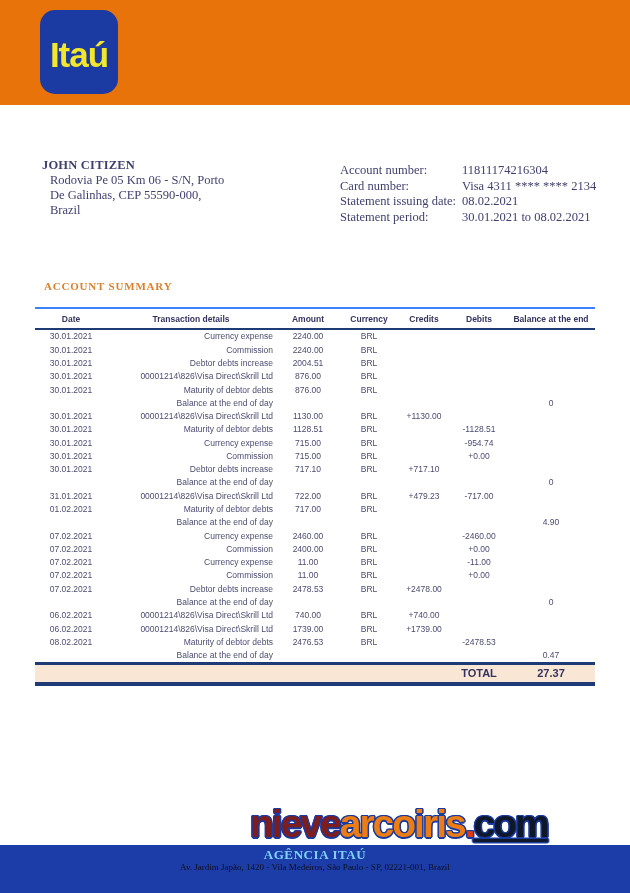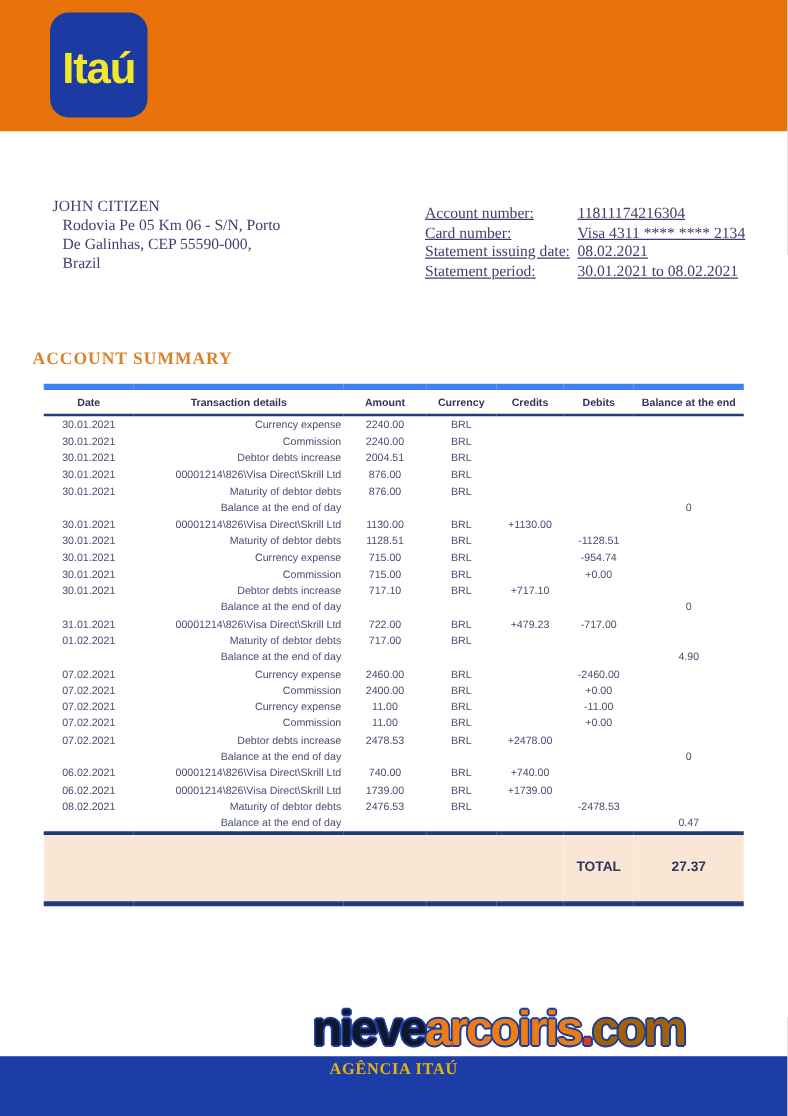--- a/index.html
+++ b/index.html
@@ -16,72 +16,72 @@
     background:#1b3ba3; border-radius:15px;
     display:flex; align-items:center; justify-content:center;
   }
   .logo-text {
     font-family:"Liberation Sans", sans-serif; font-weight:bold;
     color:#f2e72b; font-size:35px; letter-spacing:-1px; padding-top:6px;
   }
 
   
   .customer { position:absolute; left:42px; top:158px; color:#3f3f6e; font-size:12.5px; line-height:15px; width:260px; }
-  .customer-name { font-weight:normal; letter-spacing:0.2px; }
+  .customer-name { font-weight:bold; letter-spacing:0.2px; }
   .customer-addr { padding-left:8px; }
-  .account-info { position:absolute; left:340px; top:163px; color:#3f3f6e; font-size:12.5px; line-height:15.5px;text-decoration:underline; }
+  .account-info { position:absolute; left:340px; top:163px; color:#3f3f6e; font-size:12.5px; line-height:15.5px; }
   .ai-row { display:flex; }
   .ai-label { width:122px; }
   .ai-value { }
 
   
   .summary-title {
-    position:absolute; left:26px; top:280px;
-    color:#d9822e; font-weight:bold; font-size:14px; letter-spacing:0.8px;
+    position:absolute; left:44px; top:280px;
+    color:#d9822e; font-weight:bold; font-size:11px; letter-spacing:0.8px;
   }
 
   
   .table-wrap { position:absolute; left:35px; top:307px; width:560px; }
   table { width:100%; border-collapse:collapse; table-layout:fixed;
           font-family:"Liberation Sans", sans-serif; color:#4c4c72; }
-  thead tr { border-top:5px solid #3b82f6; border-bottom:2px solid #1f3b75; }
+  thead tr { border-top:2px solid #3b82f6; border-bottom:2px solid #1f3b75; }
   th { font-size:8.5px; font-weight:bold; color:#33335f; padding:5px 2px 4px; text-align:center; }
   td { font-size:8.5px; line-height:8.5px; padding:2.4px 2px; text-align:center;
        white-space:nowrap; overflow:hidden; }
   .col-date    { width:72px; }
   .col-details { width:168px; }
   .col-amount  { width:66px; }
   .col-curr    { width:56px; }
   .col-credits { width:54px; }
   .col-debits  { width:56px; }
   .col-balance { width:88px; }
   td.c-details { text-align:right; padding-left:10px; }
   tr.total-row { background:#fae6d4; border-top:3px solid #1f3b75; border-bottom:4px solid #1f3b75; }
-  tr.total-row td { font-size:11px; line-height:11px; font-weight:bold; color:#33335f; padding:21px 2px; }
+  tr.total-row td { font-size:11px; line-height:11px; font-weight:bold; color:#33335f; padding:3px 2px; }
 
   
   .watermark {
     position:absolute; left:250px; top:802px; z-index:5;
     font-family:"Liberation Sans", sans-serif; font-weight:bold;
     font-size:39px; letter-spacing:-2px; white-space:nowrap;
   }
   .watermark span {
     text-shadow:
       1.5px 0 0 #1a3a9e, -1.5px 0 0 #1a3a9e,
       0 1.5px 0 #1a3a9e, 0 -1.5px 0 #1a3a9e,
       1px 1px 0 #1a3a9e, -1px -1px 0 #1a3a9e,
       1px -1px 0 #1a3a9e, -1px 1px 0 #1a3a9e;
   }
 
   
   .footer-bar {
     position:absolute; left:0; bottom:0; width:630px; height:48px;
     background:#1c3ca8; text-align:center; z-index:4;
   }
-  .agency-name { font-weight:bold; font-size:13px; line-height:15px; color:#eab308; letter-spacing:0.6px; margin-top:2px; }
+  .agency-name { font-weight:bold; font-size:13px; line-height:15px; color:#7dd3fc; letter-spacing:0.6px; margin-top:2px; }
   .agency-address { font-size:9px; line-height:10.5px; color:#101020; }
   .agency-phone { font-size:9px; line-height:10.5px; color:#7e1f1f; }
   .agency-web { font-size:9px; line-height:10.5px; color:#7e1f1f; }
 </style>
 </head>
 <body>
 
 <div class="page">
 
   <div class="header">
@@ -394,19 +394,20 @@
       <tfoot>
         <tr class="total-row">
           <td colspan="5"></td>
           <td>TOTAL</td>
           <td>27.37</td>
         </tr>
       </tfoot>
     </table>
   </div>
 
-  <div class="watermark"><span style="color: #0f172a;">nieve</span><span style="color: rgb(236, 125, 20);">arcoiris</span><span style="color: rgb(226, 59, 14);">.</span><span style="color: #a16207;">com</span></div>
+  <div class="watermark"><span style="color: #7f1d1d;">nieve</span><span style="color: rgb(236, 125, 20);">arcoiris</span><span style="color: rgb(226, 59, 14);">.</span><span style="color: #0f172a; text-decoration: underline;">com</span></div>
 
   <div class="footer-bar">
     <div class="agency-name">AGÊNCIA ITAÚ</div>
+    <div class="agency-address">Av. Jardim Japão, 1420 - Vila Medeiros, São Paulo - SP, 02221-001, Brazil</div>
   </div>
 
 </div>
 
 </body></html>

